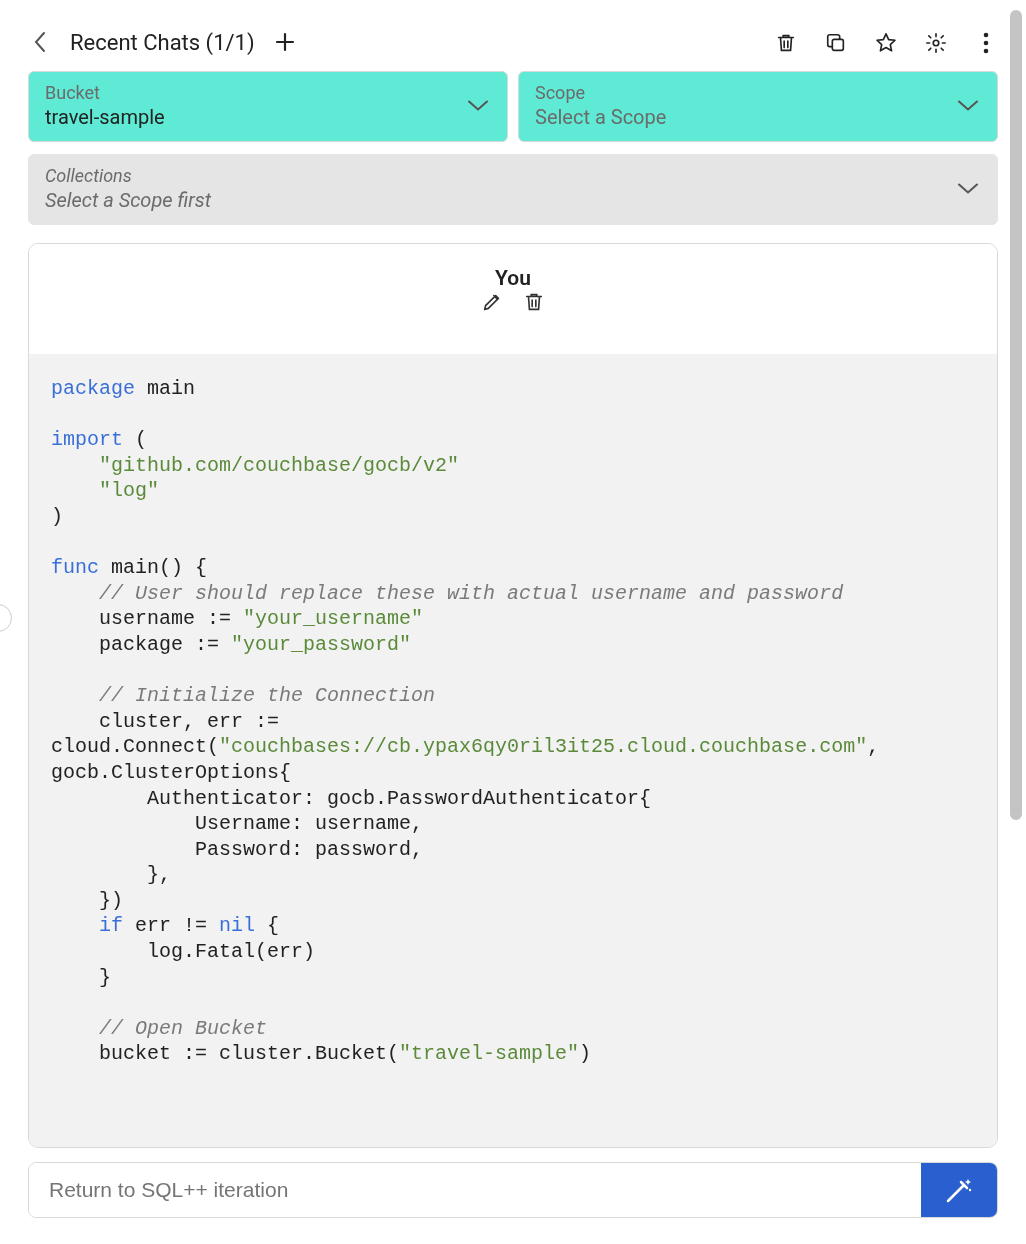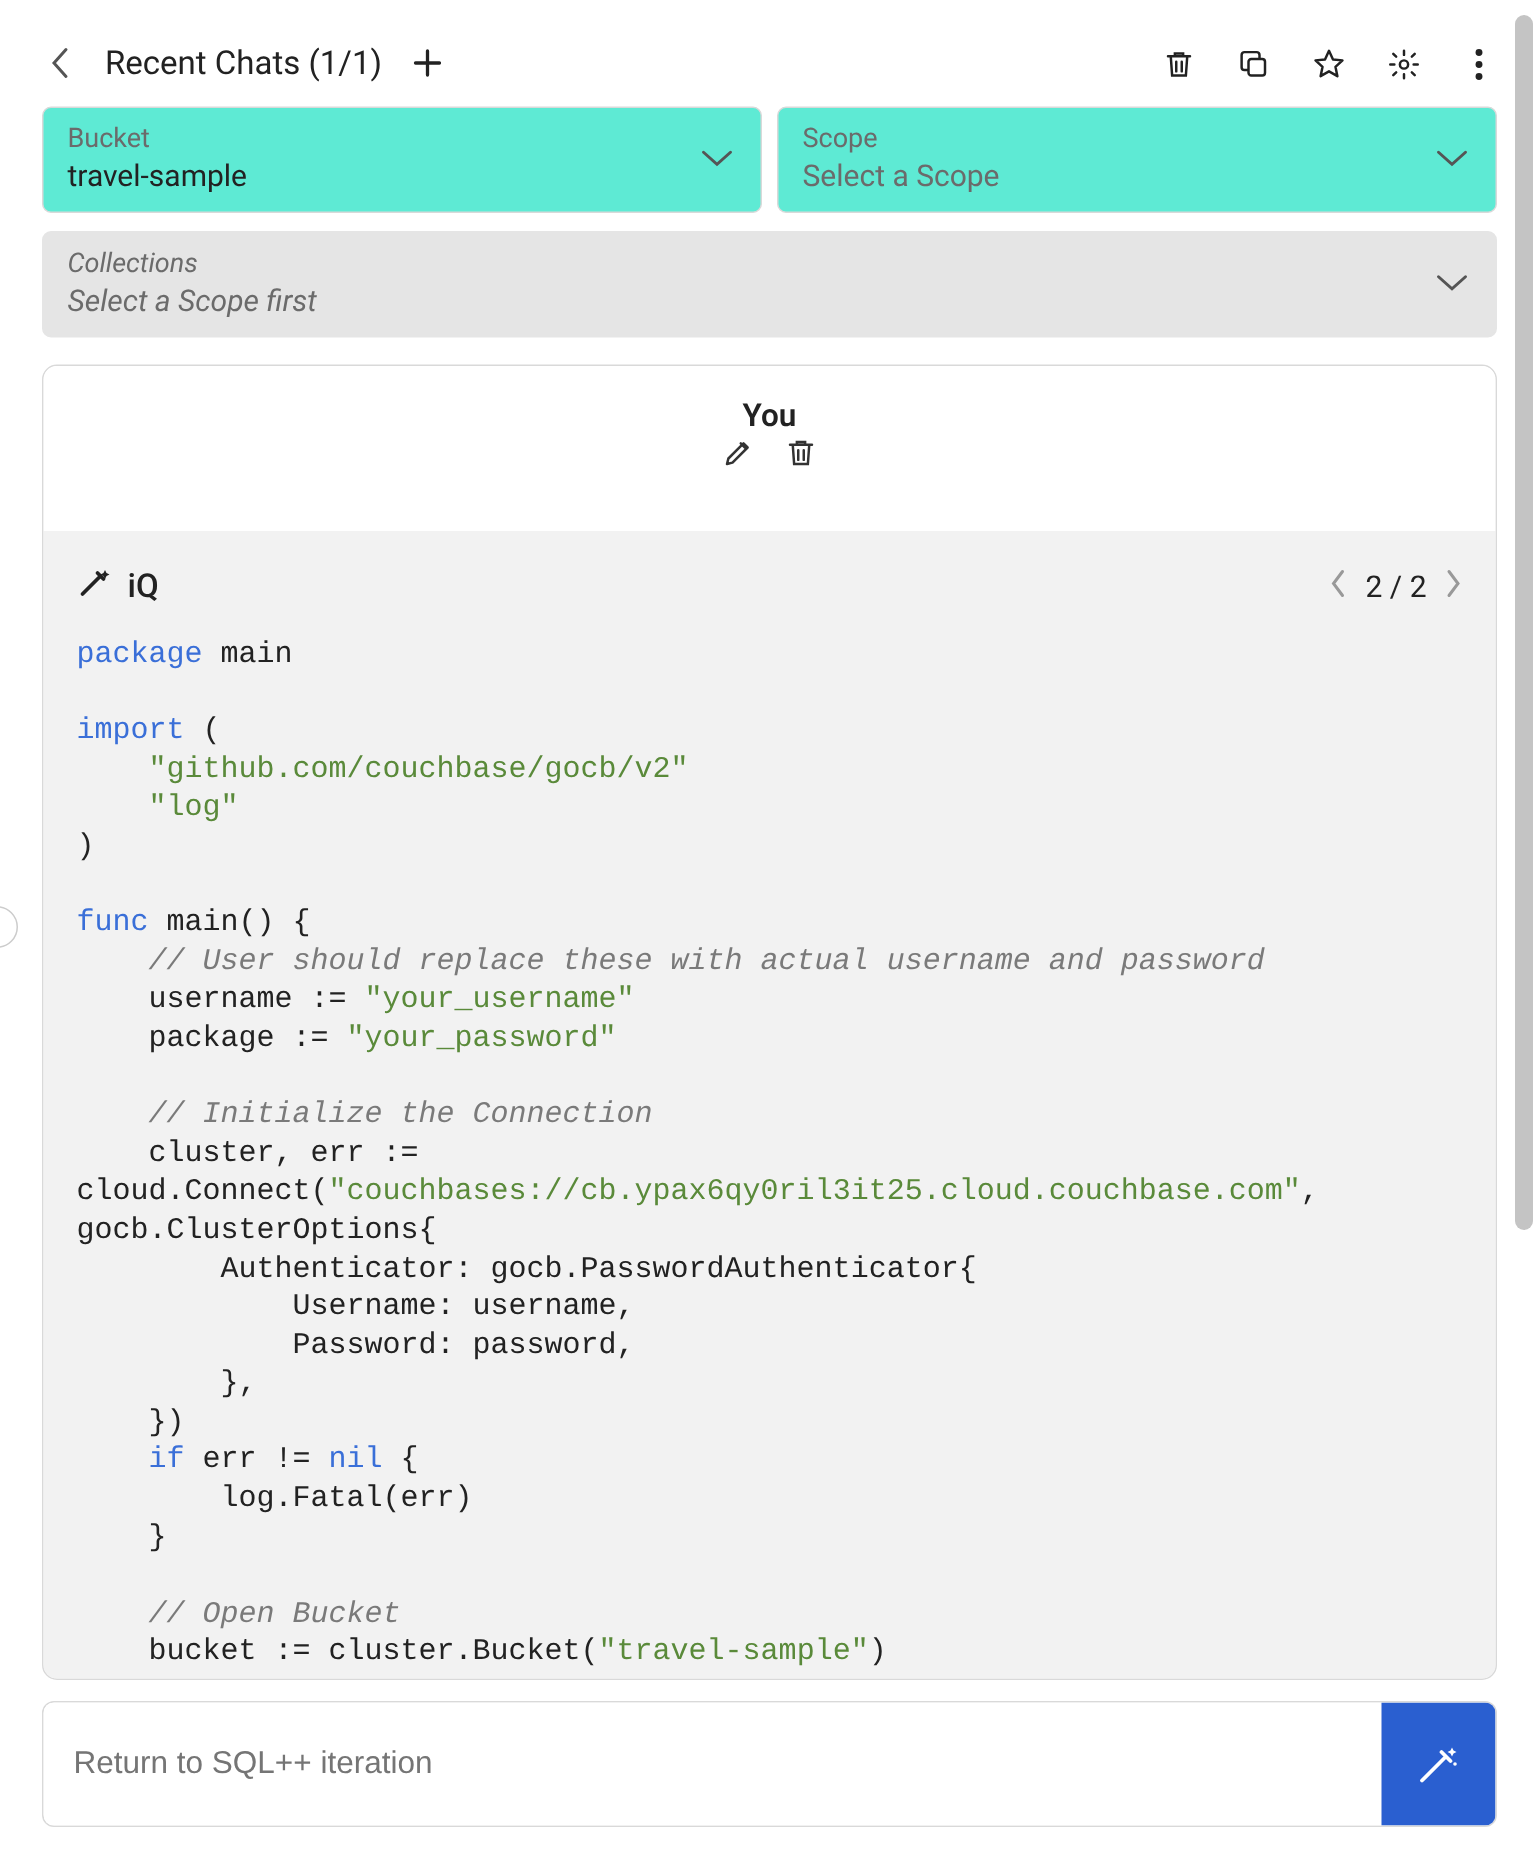--- a/index.html
+++ b/index.html
@@ -180,21 +180,21 @@
   .cmt { color: #7a7a7a; font-style: italic; }
   
   .input-bar-wrap {
     padding: 14px 0 26px 0;
   }
   .input-bar {
     display: flex;
     border: 1px solid #d9d9d9;
     border-radius: 8px;
     overflow: hidden;
-    height: 84px;
+    height: 56px;
   }
   .text-input {
     flex: 1;
     border: none;
     outline: none;
     padding: 0 20px;
     font-size: 21px;
     color: #6b6b6b;
     background: #fff;
   }
@@ -329,44 +329,20 @@
           <div class="icon-btn">
             <svg width="22" height="22" viewBox="0 0 24 24" fill="none">
                 <path d="M4 6h16M9 6V4h6v2M6 6l1 14h10l1-14M10 10v7M14 10v7" stroke="currentColor" stroke-width="1.8" stroke-linecap="round"></path>
               </svg>
           </div>
         </div>
       </div>
     </div>
 
     <div class="ai-msg">
-      <div class="ai-header">
-        <div class="ai-label">
-          <span>
-            <svg width="24" height="24" viewBox="0 0 24 24">
-                <path d="M4 20 L16 8 M14 6 L18 10" stroke="#222" stroke-width="2.5" stroke-linecap="round"></path>
-                <path d="M19 4l1 2 2 1-2 1-1 2-1-2-2-1 2-1 1-2z" fill="#222"></path>
-              </svg>
-          </span>
-          <span>iQ</span>
-        </div>
-        <div class="pager">
-          <span class="chev">
-            <svg width="12" height="20" viewBox="0 0 12 20">
-                <path d="M9 2 L3 10 L9 18" stroke="currentColor" stroke-width="2" fill="none" stroke-linecap="round"></path>
-              </svg>
-          </span>
-          <span>2 / 2</span>
-          <span class="chev">
-            <svg width="12" height="20" viewBox="0 0 12 20">
-                <path d="M3 2 L9 10 L3 18" stroke="currentColor" stroke-width="2" fill="none" stroke-linecap="round"></path>
-              </svg>
-          </span>
-        </div>
-      </div>
 
 <div class="code-block"><span class="kw">package </span><span>main</span>
 
 <span class="kw">import </span><span>(</span>
 <span class="str">    "github.com/couchbase/gocb/v2"</span>
 <span class="str">    "log"</span>
 <span>)</span>
 
 <span class="kw">func </span><span>main() {</span>
 <span class="cmt">    // User should replace these with actual username and password</span>

